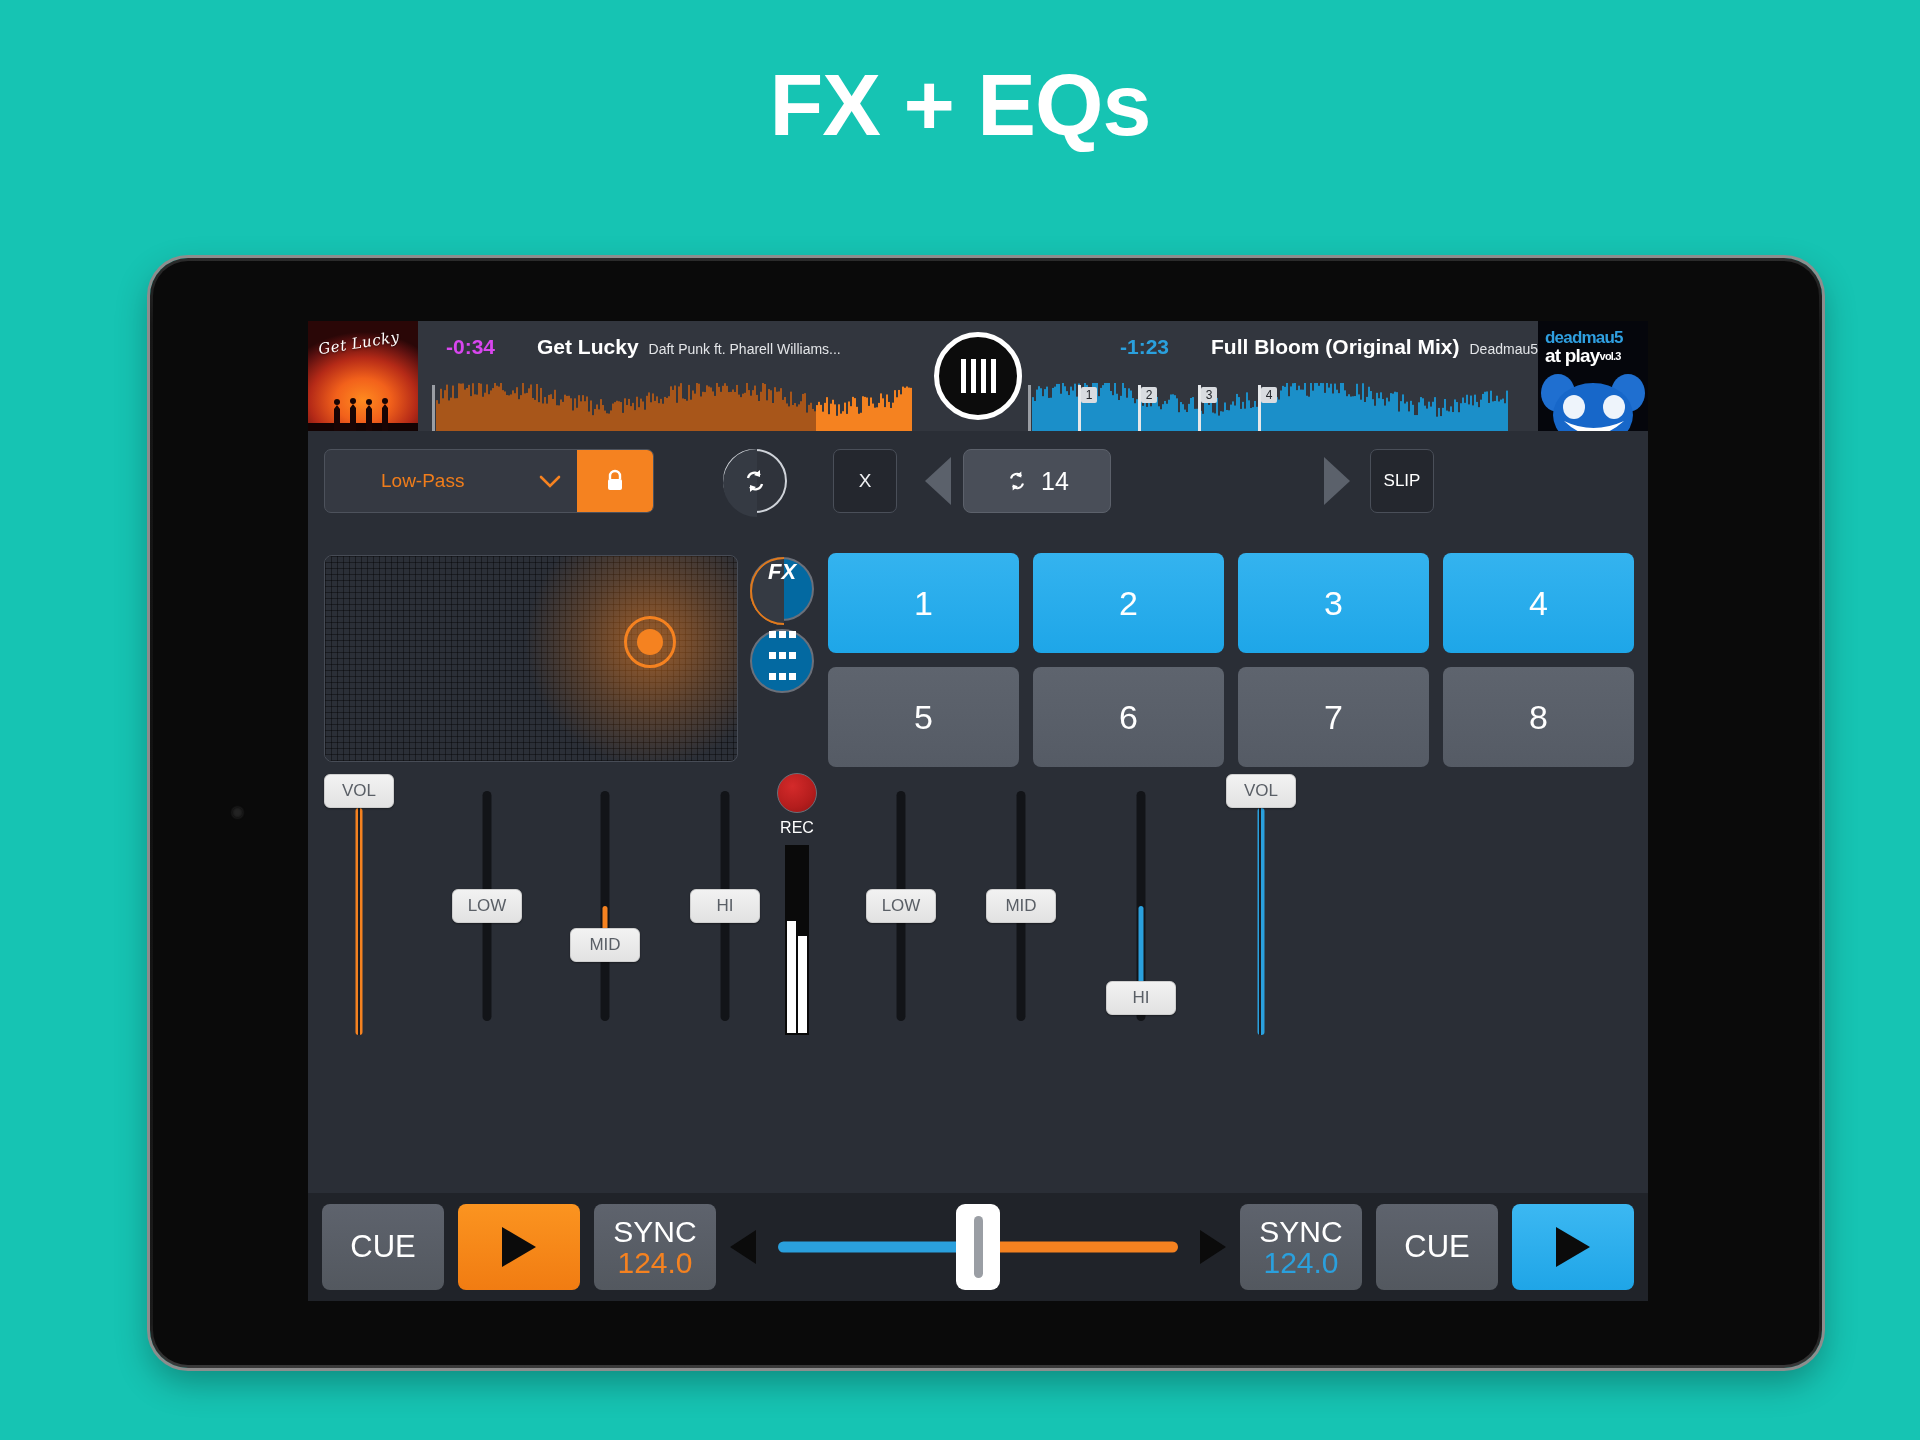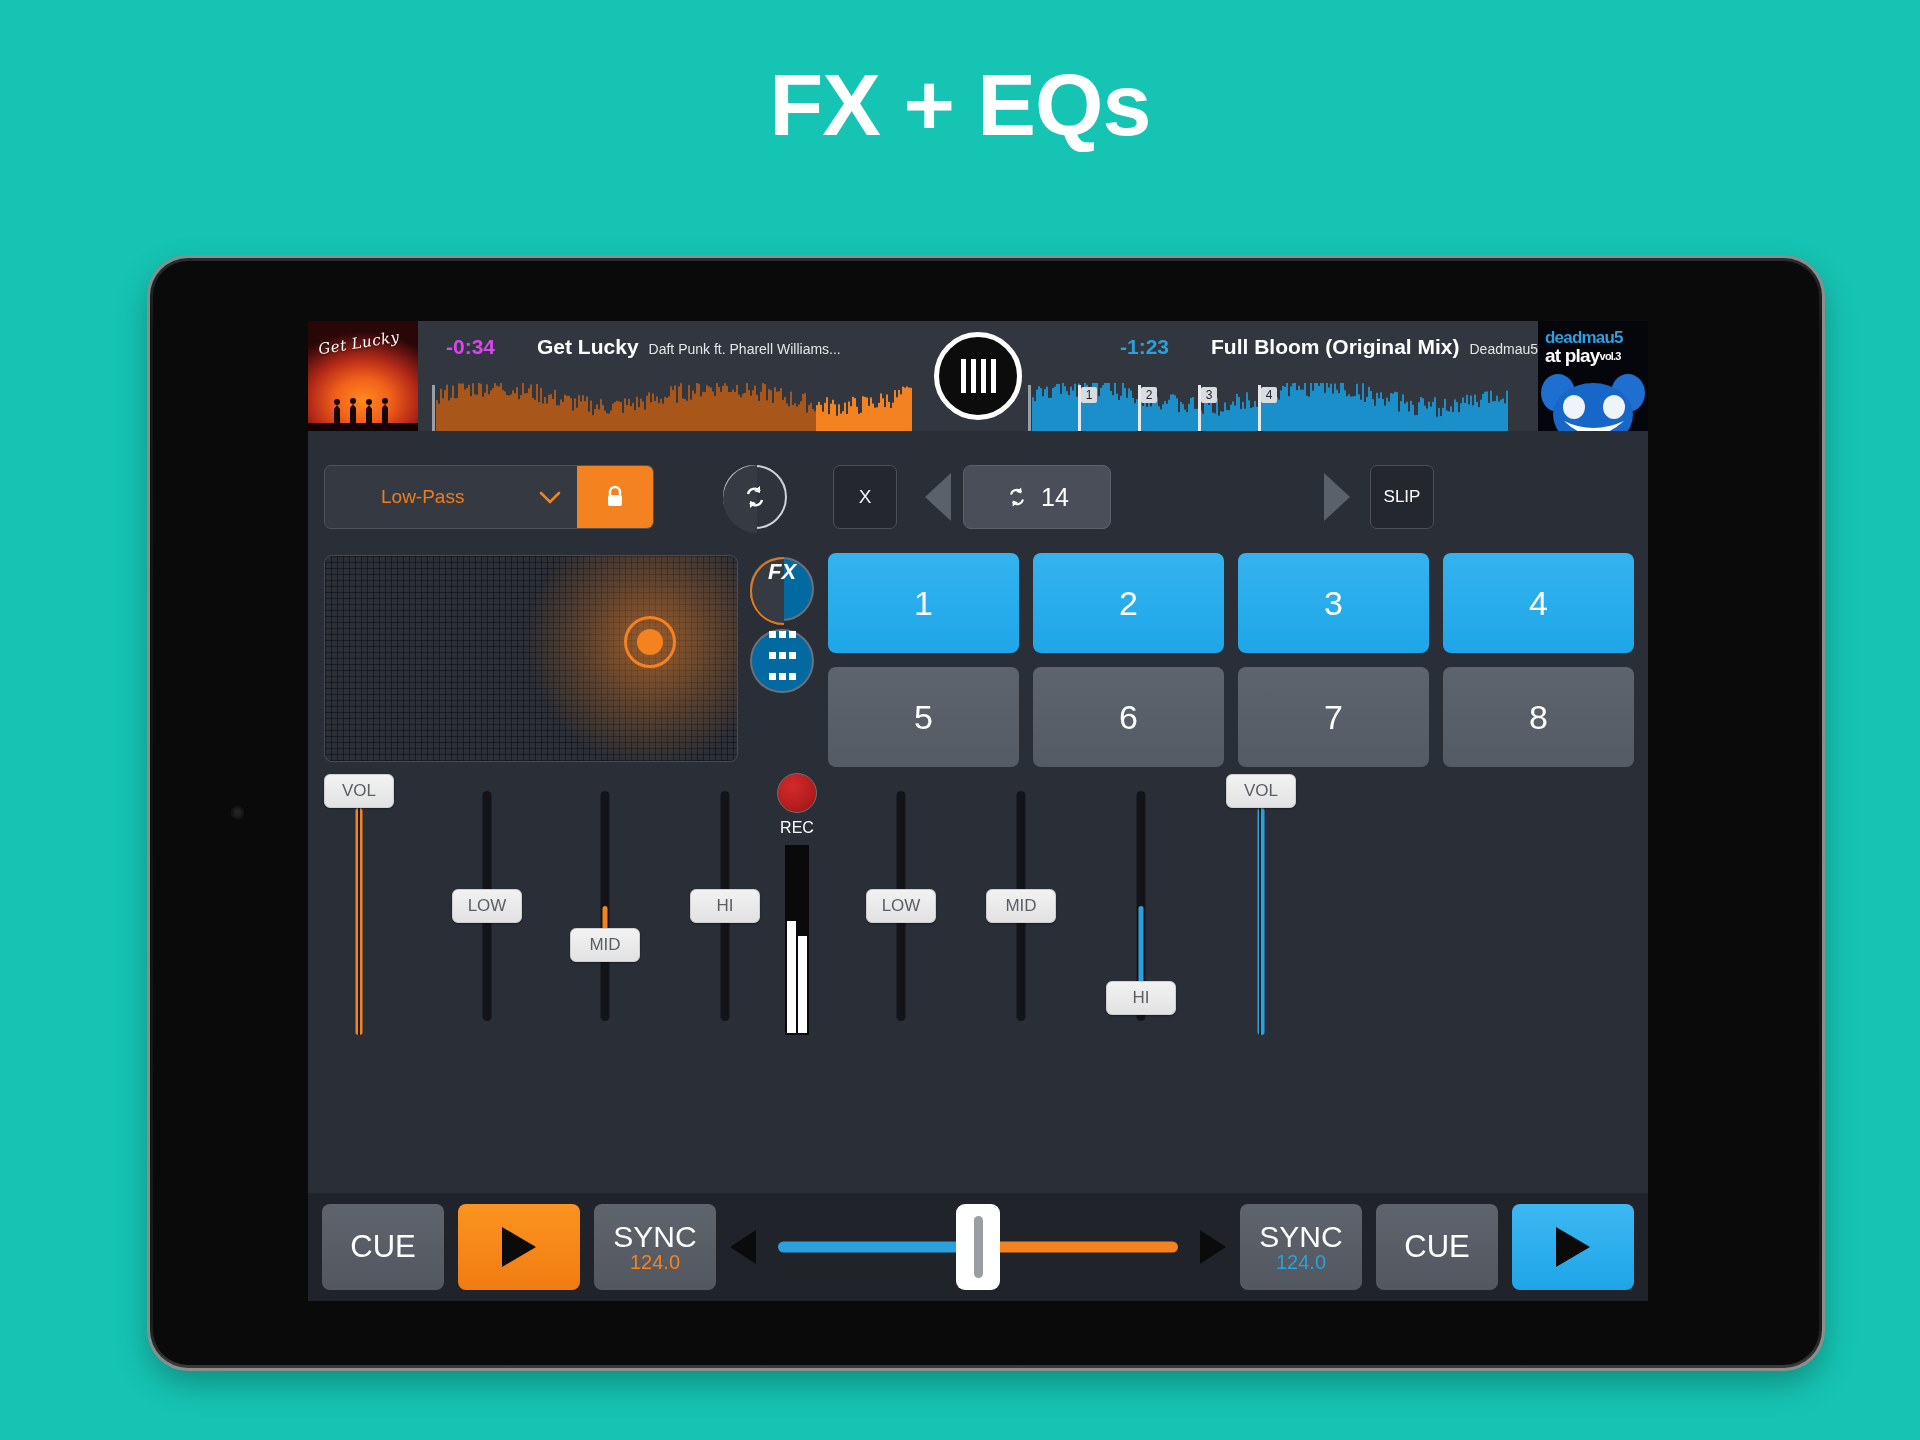--- a/index.html
+++ b/index.html
@@ -104,21 +104,21 @@
     position: absolute; left: 50%; top: 50%; transform: translate(-50%,-50%);
     width: 88px; height: 88px; border-radius: 50%;
     background: #0c0c0c; border: 5px solid #ffffff;
     display: flex; align-items: center; justify-content: center;
   }
   .vinyl-bars { display: flex; gap: 5px; }
   .vinyl-bars i { display: block; width: 5px; height: 34px; background: #fff; }
 
   
   .ctrlrow {
-    position: absolute; top: 144px; left: 0; width: 100%; height: 86px;
+    position: absolute; top: 128px; left: 0; width: 100%; height: 86px;
   }
   .fxselect {
     position: absolute; left: 16px; top: 0;
     width: 330px; height: 64px;
     background: #353942; border: 1px solid #4d525c; border-radius: 7px;
     display: flex; align-items: stretch; overflow: hidden;
   }
   .fxselect .label {
     flex: 1 1 auto; display: flex; align-items: center; justify-content: space-between;
     padding: 0 16px 0 56px;
@@ -273,21 +273,21 @@
   .tbtn {
     height: 86px; border-radius: 8px;
     display: flex; flex-direction: column; align-items: center; justify-content: center;
     color: #fff; font-size: 31px; line-height: 1.05;
   }
   .tbtn.grey { width: 122px; background: linear-gradient(180deg,#5e636d 0%, #53585f 100%); }
   .tbtn.orange { width: 122px; background: linear-gradient(180deg,#fb9420 0%, #f17c12 100%); }
   .tbtn.blue { width: 122px; background: linear-gradient(180deg,#3cb8f2 0%, #1fa5e7 100%); }
   .tbtn.sync { width: 122px; background: linear-gradient(180deg,#5e636d 0%, #53585f 100%); }
   .sync-lbl { font-size: 30px; }
-  .sync-bpm { font-size: 20px; }
+  .sync-bpm { font-size: 30px; }
   .sync-bpm.a { color: #f58220; }
   .sync-bpm.b { color: #2aa0dd; }
   .playtri { width: 0; height: 0; border-left: 34px solid #0b0b0b; border-top: 20px solid transparent; border-bottom: 20px solid transparent; }
 
   .xfader { flex: 1 1 auto; position: relative; height: 86px; display: flex; align-items: center; }
   .xf-arrowL, .xf-arrowR { width: 0; height: 0; flex: 0 0 auto; }
   .xf-arrowL { border-right: 26px solid #0b0b0b; border-top: 17px solid transparent; border-bottom: 17px solid transparent; margin-right: 22px; }
   .xf-arrowR { border-left: 26px solid #0b0b0b; border-top: 17px solid transparent; border-bottom: 17px solid transparent; margin-left: 22px; }
   .xf-track { flex: 1 1 auto; position: relative; height: 86px; }
   .xf-half { position: absolute; top: 50%; transform: translateY(-50%); height: 11px; border-radius: 6px; }

